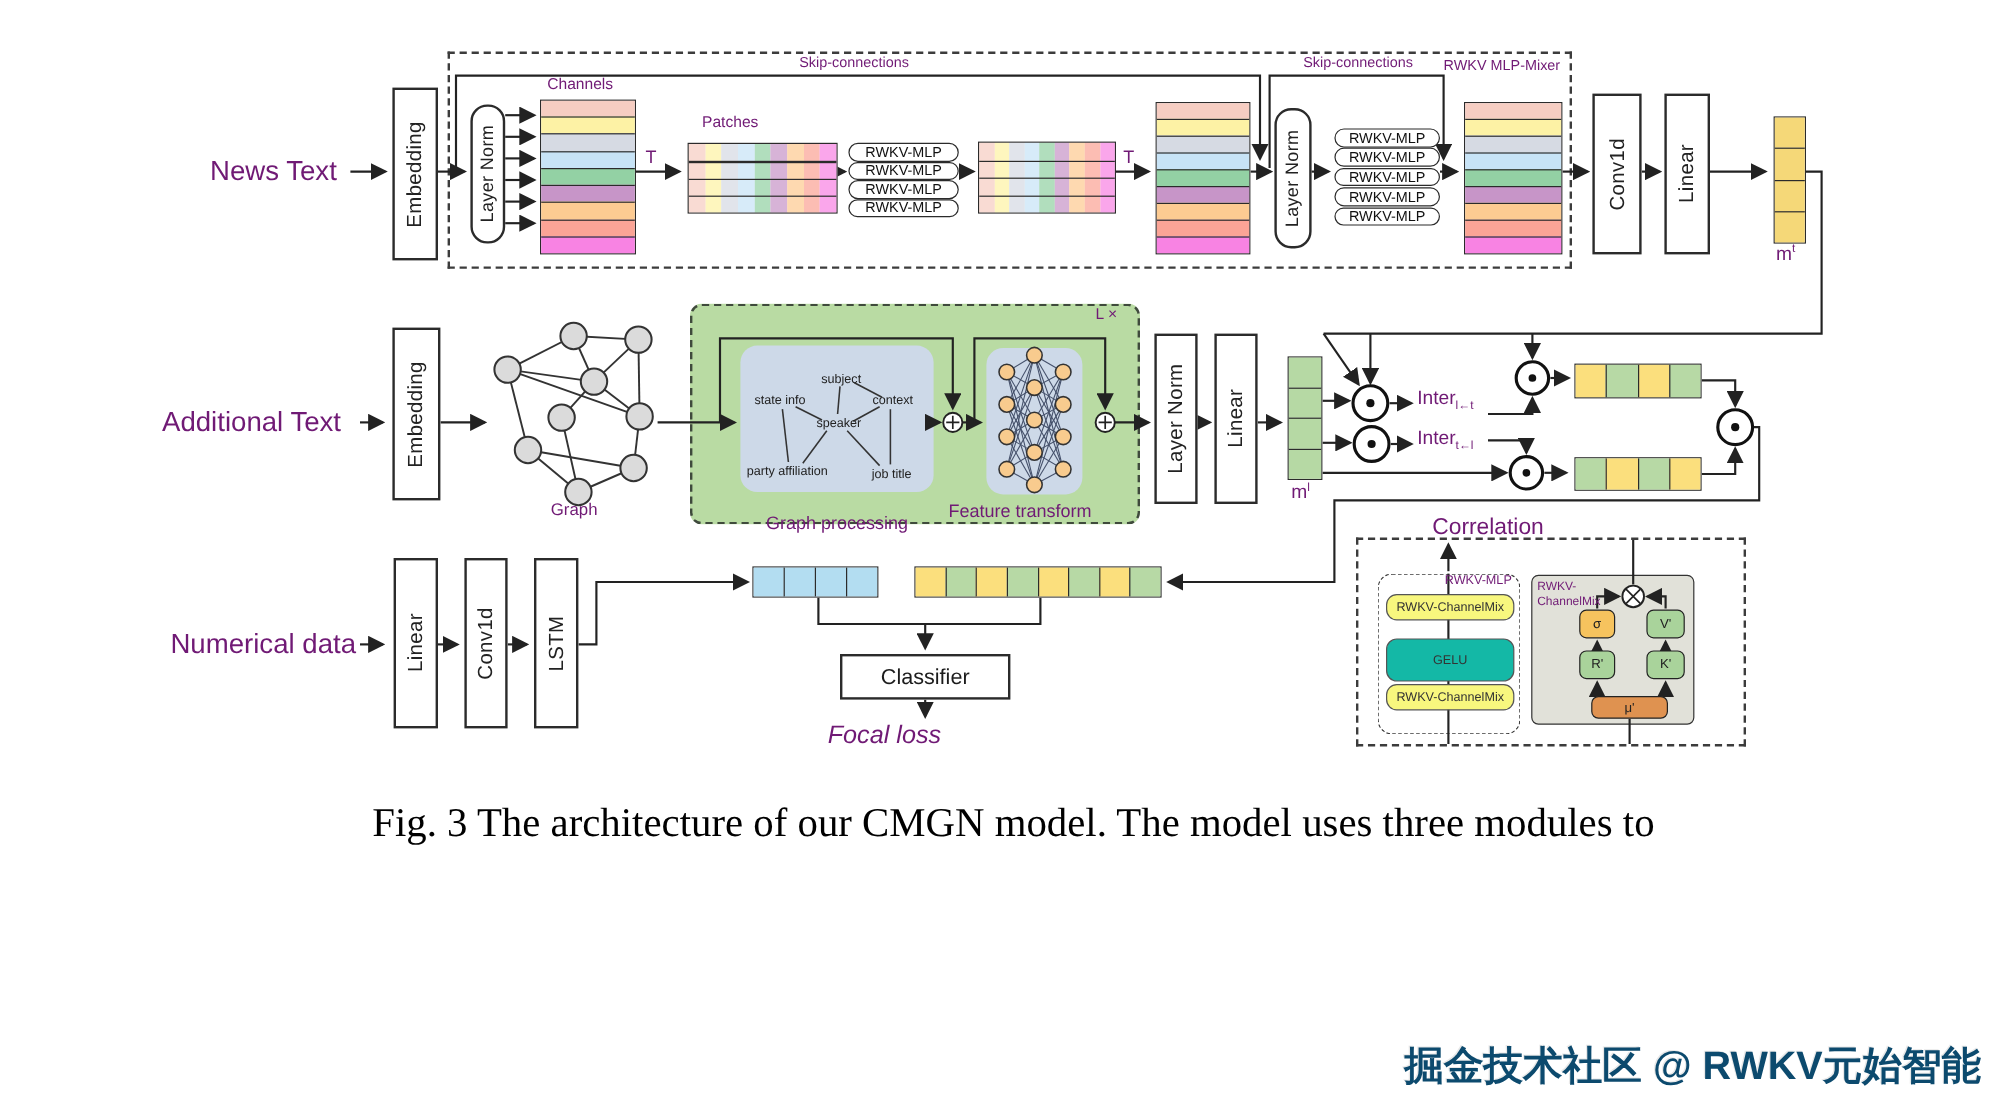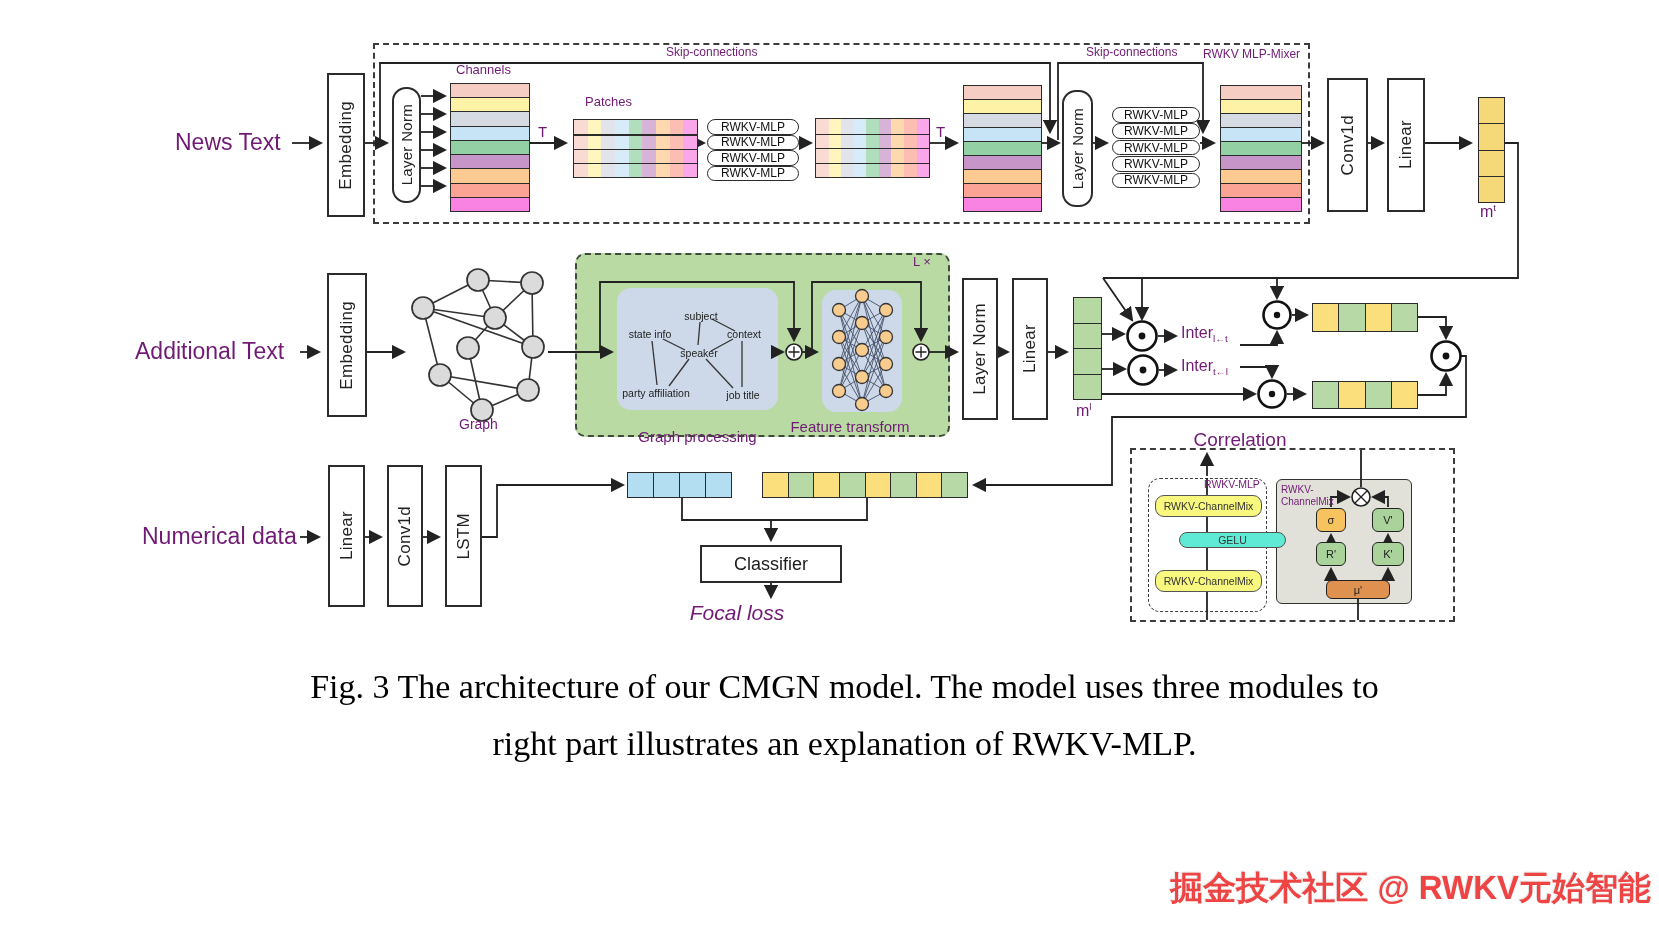--- a/index.html
+++ b/index.html
@@ -31,21 +31,21 @@
   .lbl{position:absolute;z-index:4;white-space:nowrap;color:#701a75;}
   .mini{position:absolute;z-index:4;transform:translate(-50%,-50%);font-size:10.5px;white-space:nowrap;color:#222;}
   .ctr{text-align:center;}
   sup,sub{font-size:.62em;}
   .cpill{position:absolute;z-index:3;box-sizing:border-box;border:1.5px solid #555;border-radius:9px;
          display:flex;align-items:center;justify-content:center;font-size:10.5px;color:#333;}
   .opbox{position:absolute;z-index:3;box-sizing:border-box;border:1.5px solid #222;border-radius:6px;
          display:flex;align-items:center;justify-content:center;font-size:11px;color:#222;}
   #caption{position:absolute;left:30px;top:658px;width:1629px;z-index:4;text-align:center;
            font-family:"Liberation Serif","DejaVu Serif",serif;font-size:34px;line-height:57px;color:#000;}
-  #watermark{position:absolute;right:8px;top:866px;z-index:4;font-size:33px;font-weight:bold;color:#ef4444;
+  #watermark{position:absolute;right:8px;top:866px;z-index:4;font-size:33px;font-weight:bold;color:#0c4a6e;
              text-shadow:1px 1px 0 #fff,-1px -1px 0 #e8e8e8;}
 </style>
 </head>
 <body>
 
 <div id="root">
 
   <div class="bg greenbox" style="left:575px;top:253px;width:375px;height:184px;"></div>
   <div class="bg bluebox" style="left:617px;top:288px;width:161px;height:122px;"></div>
   <div class="bg bluebox" style="left:822px;top:290px;width:80px;height:122px;"></div>
@@ -384,21 +384,21 @@
       <div class="cell" style="background: rgb(251, 223, 125);"></div>
       <div class="cell" style="background: rgb(183, 217, 165);"></div>
     </div>
   <div class="box" style="left:700px;top:545px;width:142px;height:38px;font-size:18px;">
       <span>Classifier</span>
     </div>
 
   <div class="cpill" style="left:1155px;top:495px;width:107px;height:22px;background:#f8f77e;">
       <span>RWKV-ChannelMix</span>
     </div>
-  <div class="cpill" style="left:1155px;top:532px;width:107px;height:16px;background:#5eead4;margin-left:24px;">
+  <div class="cpill" style="left:1155px;top:532px;width:107px;height:36px;background:#14b8a6;">
       <span>GELU</span>
     </div>
   <div class="cpill" style="left:1155px;top:570px;width:107px;height:22px;background:#f8f77e;">
       <span>RWKV-ChannelMix</span>
     </div>
   <div class="opbox" style="left:1316px;top:508px;width:30px;height:24px;background:#f6c35e;">
       <span>σ</span>
     </div>
   <div class="opbox" style="left:1372px;top:508px;width:32px;height:24px;background:#a9d39b;">
       <span>V'</span>
@@ -441,17 +441,16 @@
 
   <span class="mini" style="left:701px;top:316px;">subject</span>
   <span class="mini" style="left:650px;top:334px;">state info</span>
   <span class="mini" style="left:744px;top:334px;">context</span>
   <span class="mini" style="left:699px;top:353px;">speaker</span>
   <span class="mini" style="left:656px;top:393px;">party affiliation</span>
   <span class="mini" style="left:743px;top:395px;">job title</span>
 
   <div id="caption">
     <div>Fig. 3 The architecture of our CMGN model. The model uses three modules to</div>
-    <div>right part illustrates an explanation of RWKV-MLP.</div>
   </div>
 
   <div id="watermark">掘金技术社区 @ RWKV元始智能</div>
 </div>
 
 </body></html>

